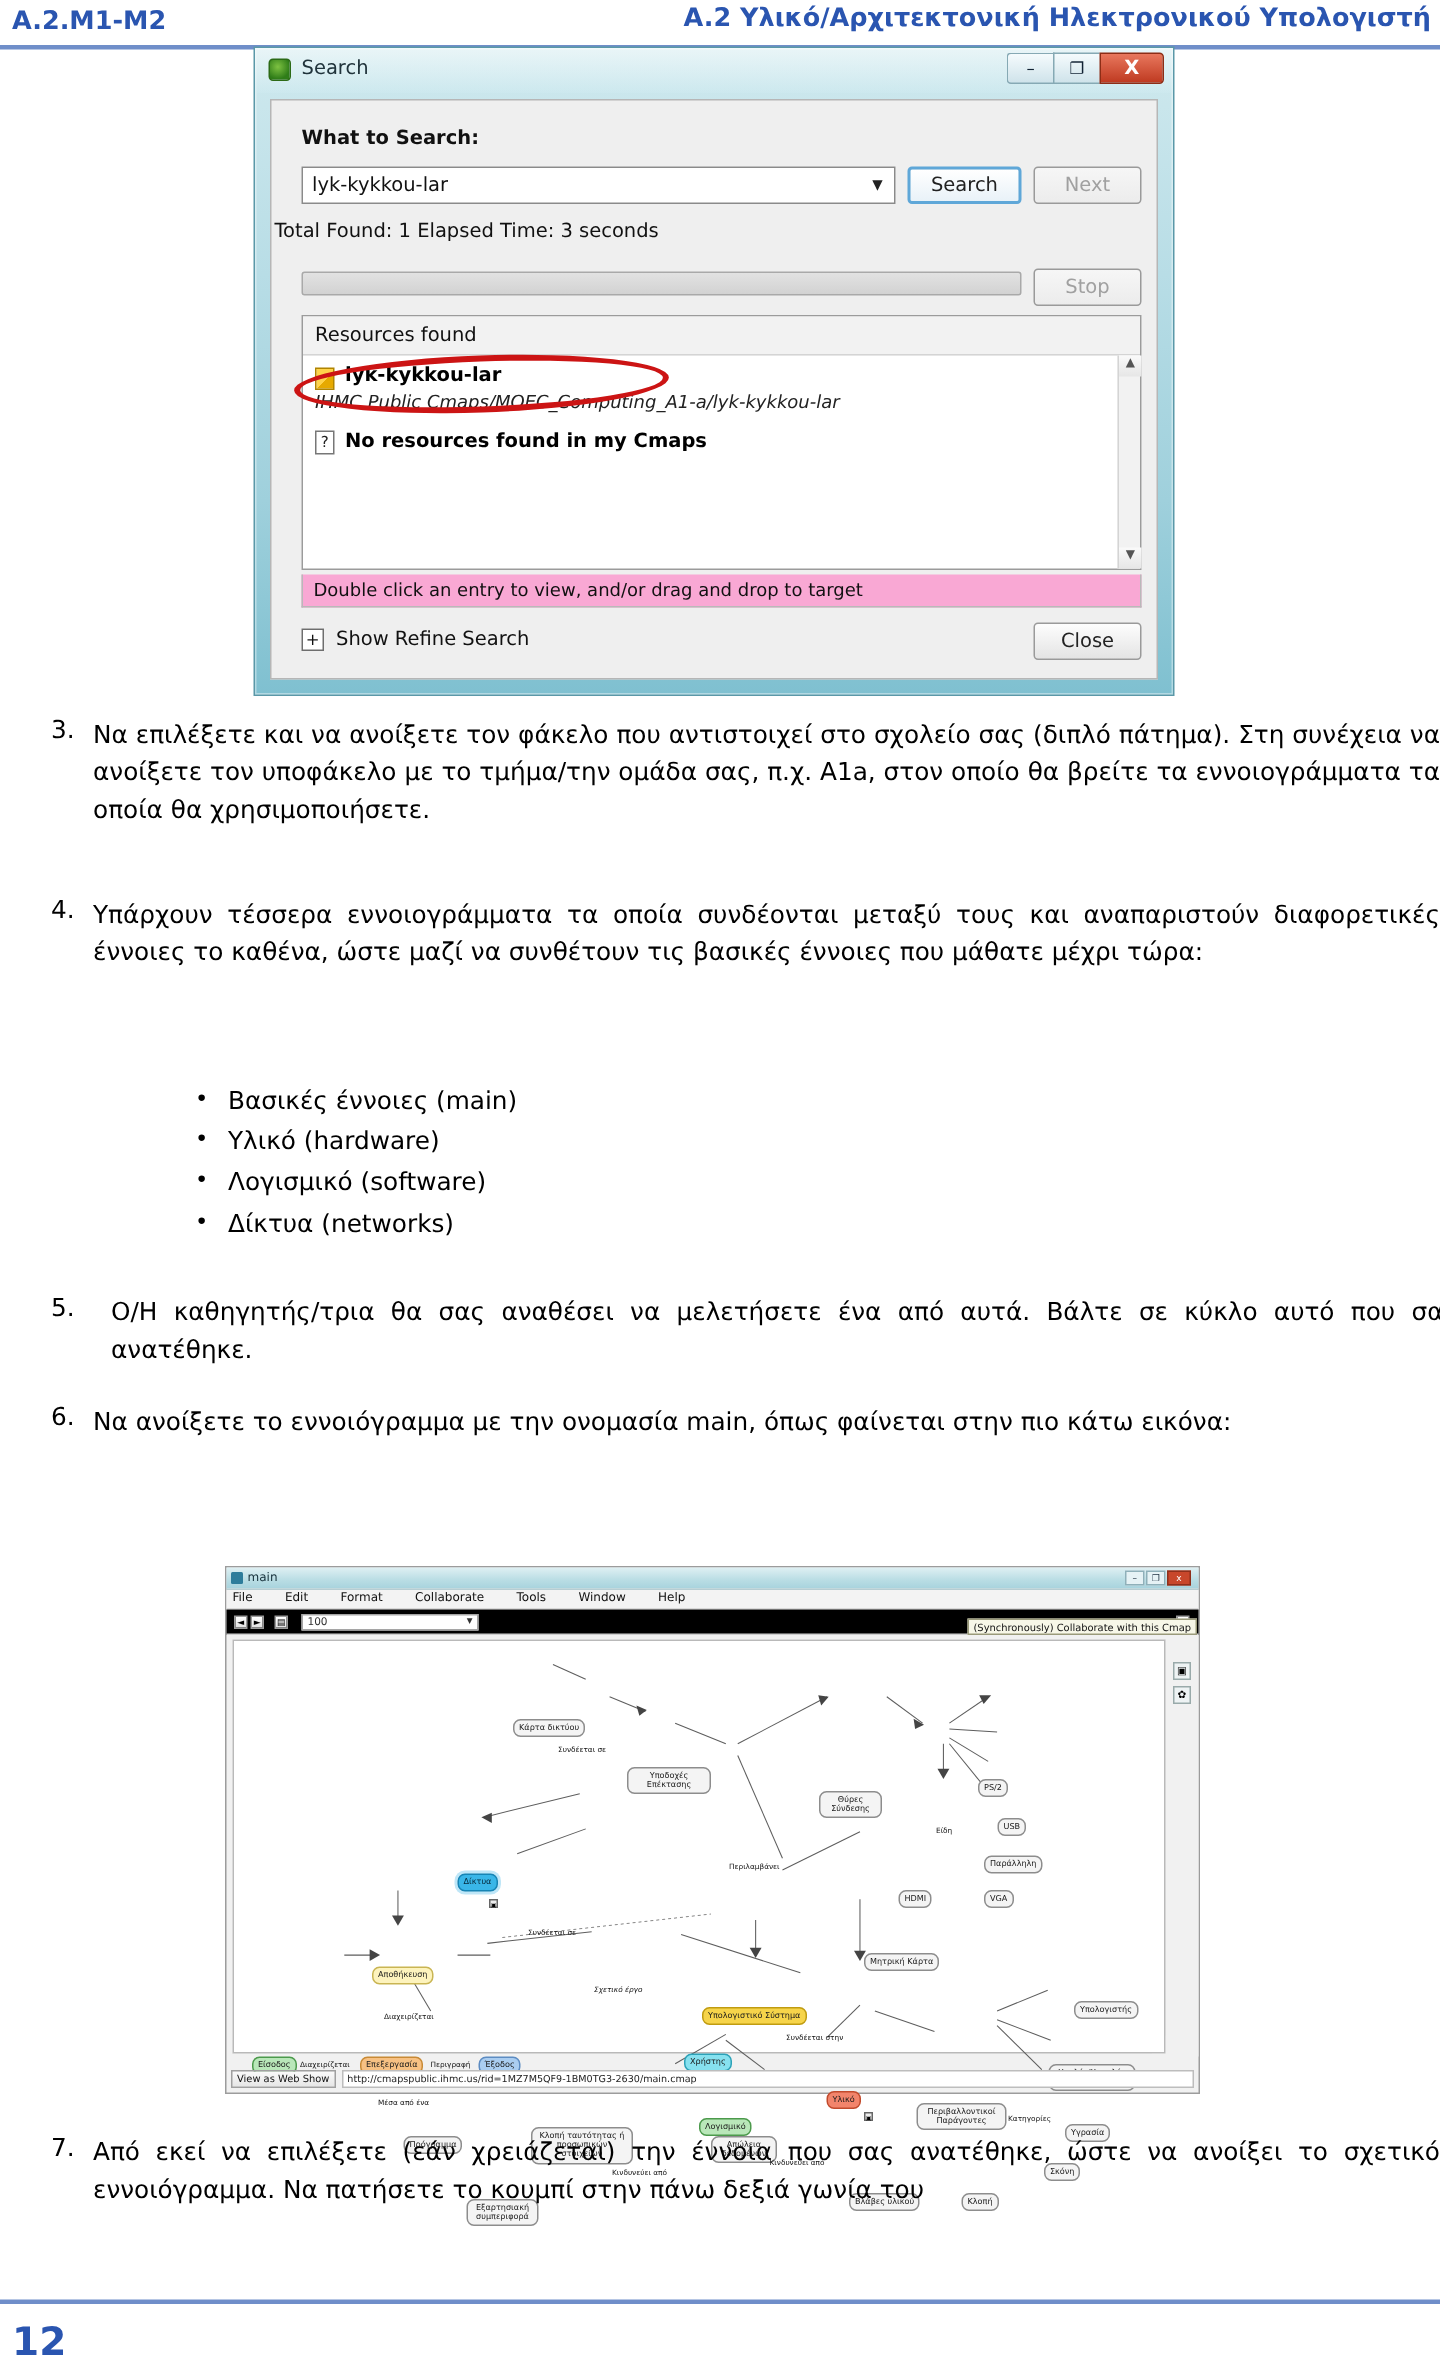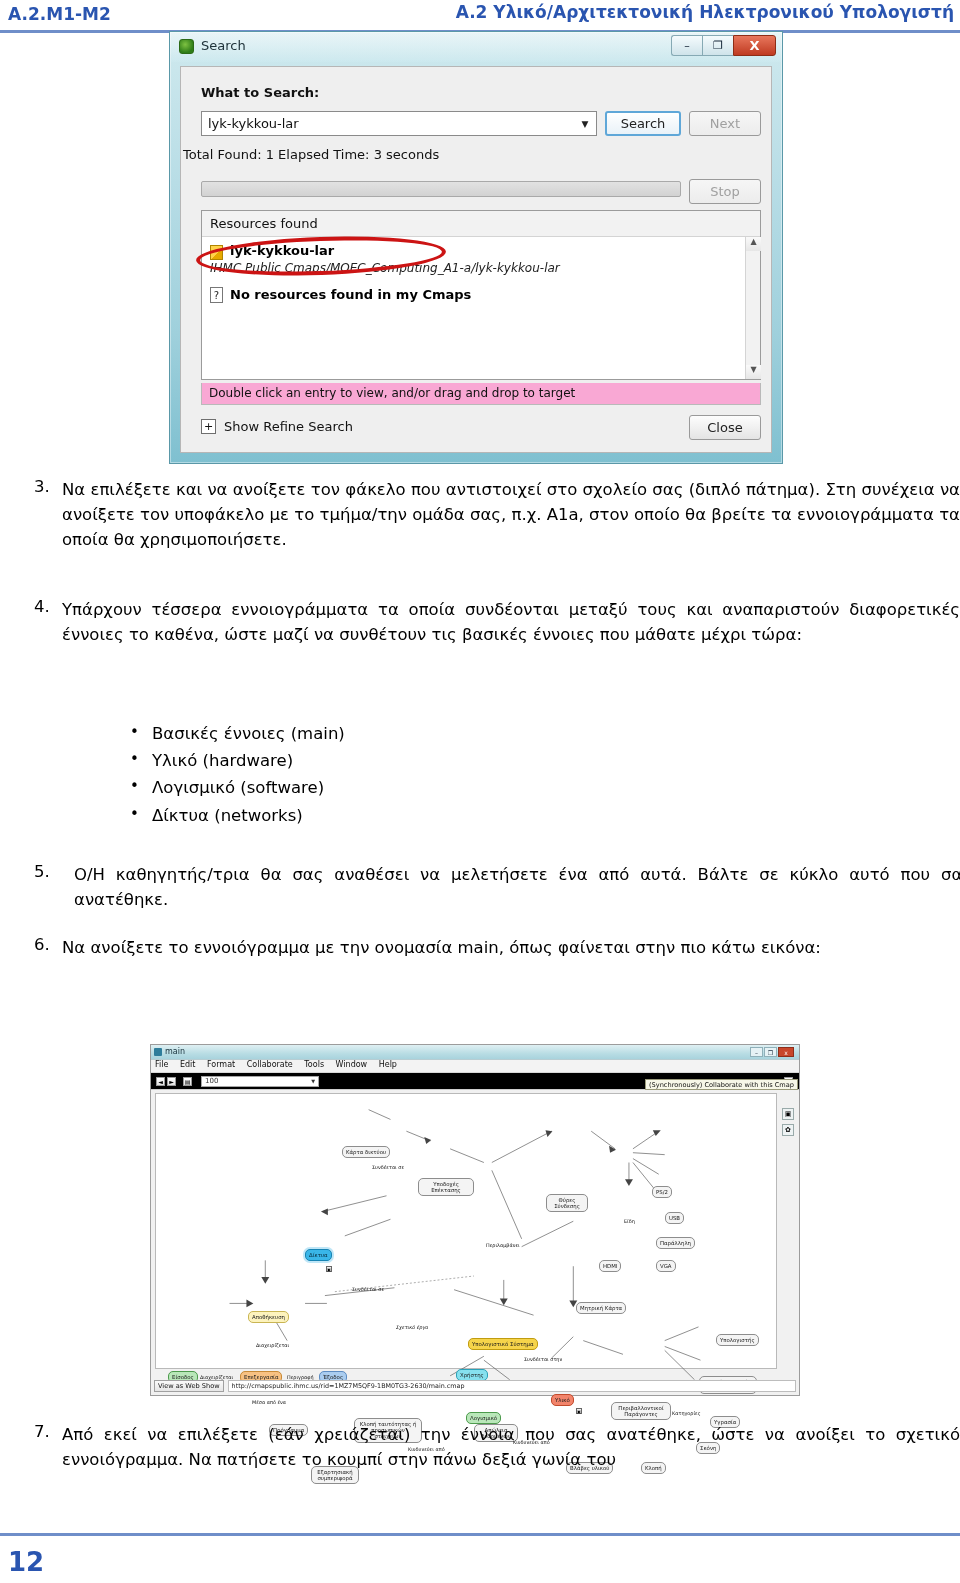--- a/index.html
+++ b/index.html
@@ -213,21 +213,21 @@
   .s2-title-txt { position:absolute; left:14px; top:2px; font-size:8px; color:#16303a; }
   .s2-wb { position:absolute; top:2px; height:10px; width:13px; font-size:6px;
            border:1px solid #8fb0b9; background:#e6f2f5; text-align:center; line-height:9px; color:#234;}
   .s2-wb.m { right:36px; } .s2-wb.x2 { right:22px; }
   .s2-wb.c { right:5px; width:16px; background:#c8472b; border-color:#8e2f1b; color:#fff; }
   .s2-menu {
     position:absolute; left:0; top:15px; width:100%; height:13px;
     background:#f3f3f3; border-bottom:1px solid #d8d8d8;
     font-size:8px; color:#111; padding-left:4px;
   }
-  .s2-menu span { margin-right:9px; }
+  .s2-menu span { margin-right:19px; }
   .s2-tool {
     position:absolute; left:0; top:28px; width:100%; height:17px;
     background:#000000; border-bottom:1px solid #cfcfcf;
   }
   .s2-zoombox {
     position:absolute; left:50px; top:3px; width:118px; height:11px;
     background:#fff; border:1px solid #a5a5a5; font-size:7px; padding-left:3px; color:#333;
   }
   .s2-zoombox .arw { position:absolute; right:3px; top:1px; font-size:5px; }
   .s2-tool-ico {

